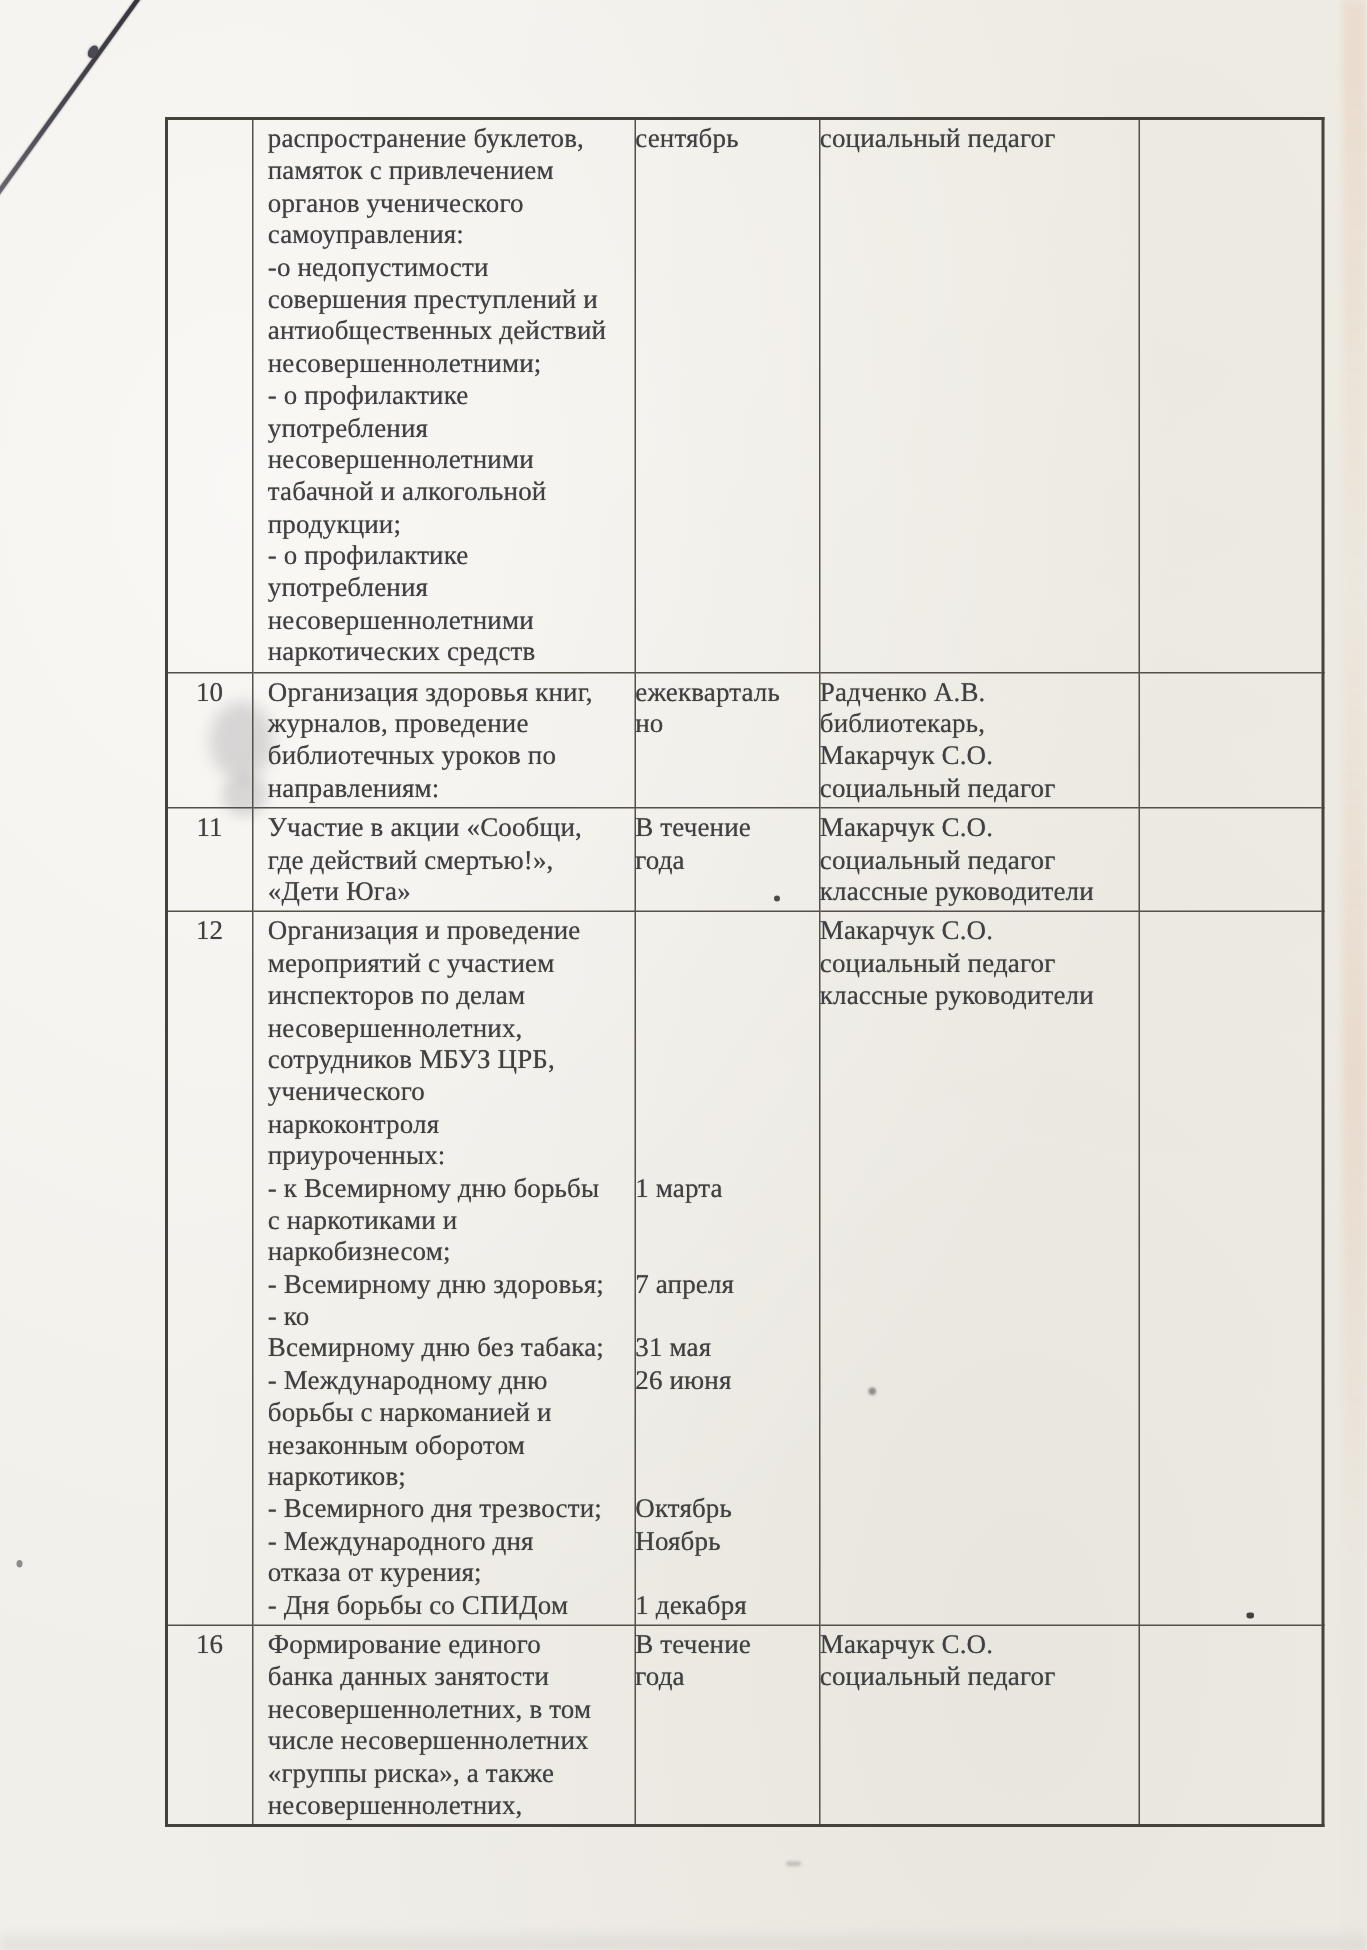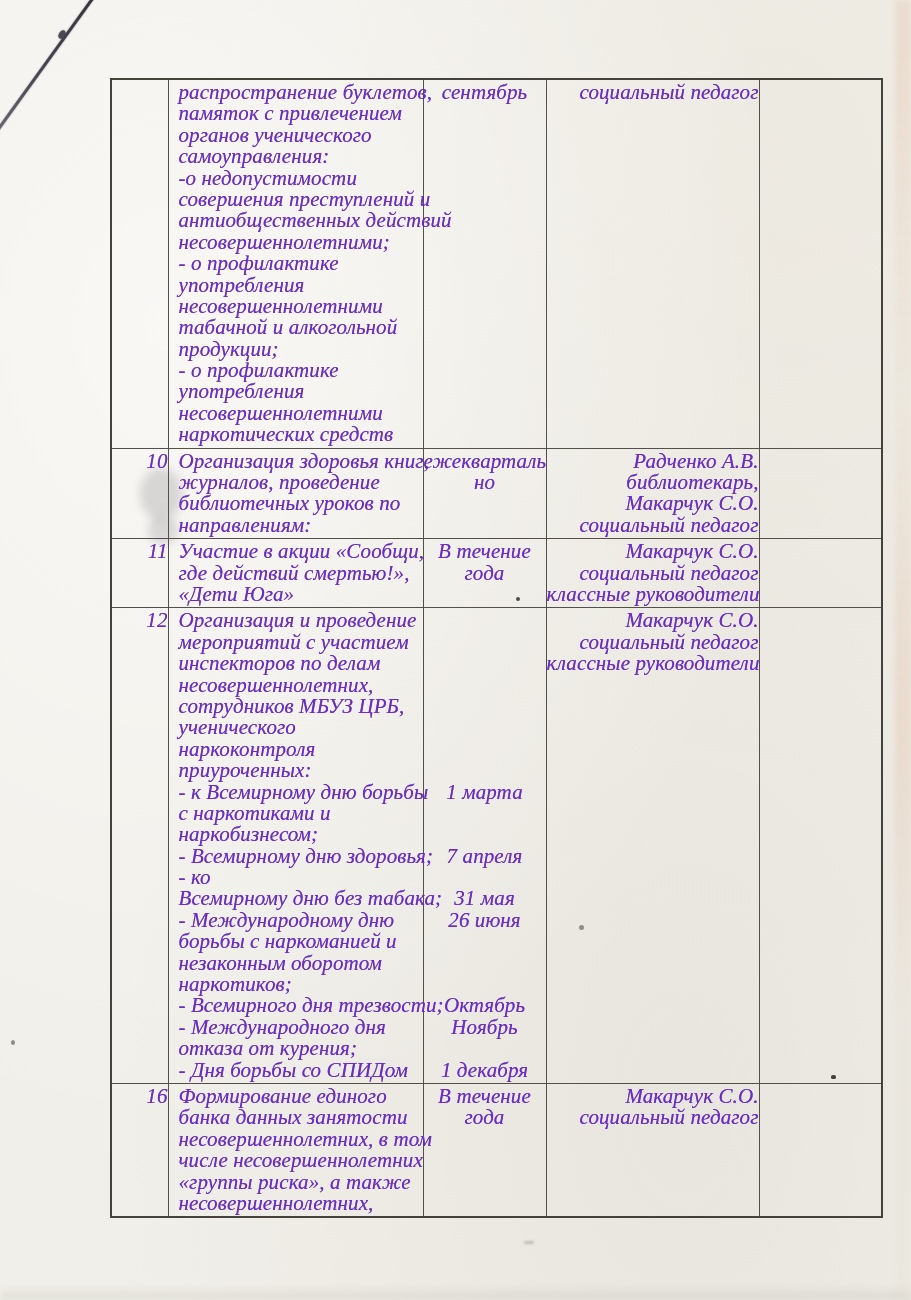--- a/index.html
+++ b/index.html
@@ -16,31 +16,30 @@
   
   table.plan{
     position:absolute;left:110px;top:78px;width:771px;
     border-collapse:collapse;table-layout:fixed;
     border:2px solid #45423c;
   }
   td.cell{
     border:1.5px solid #545049;
     vertical-align:top;
     padding:2px 0;
-    color:#6d28d9;
-    font-size:21px;
+    color:#404040;
+    font-size:18px;
     letter-spacing:.1px;
     text-shadow:0 0 .5px rgba(25,25,30,.55);
-    font-style:italic;
   }
   td.cell .ln{height:21.4px;line-height:21.4px;white-space:nowrap;overflow:visible;}
-  td.num{text-align:right;}
+  td.num{text-align:center;}
   td.activity{padding-left:10px;padding-right:4px;text-align:left;}
-  td.timing{text-align:center;}
-  td.responsible{text-align:right;}
+  td.timing{text-align:left;}
+  td.responsible{text-align:left;}
   td.notes{}
   
   .pen-mark{
     position:absolute;left:97px;top:-5px;width:172px;height:2.6px;
     background:linear-gradient(90deg,#35343c,#4a4952 60%,#6a6870);
     border-radius:2px;transform-origin:0 0;transform:rotate(125.8deg);
     box-shadow:0 0 1.2px rgba(55,55,65,.8);
   }
   .pen-dot{
     position:absolute;left:59px;top:30px;width:6px;height:9px;border-radius:50%;

